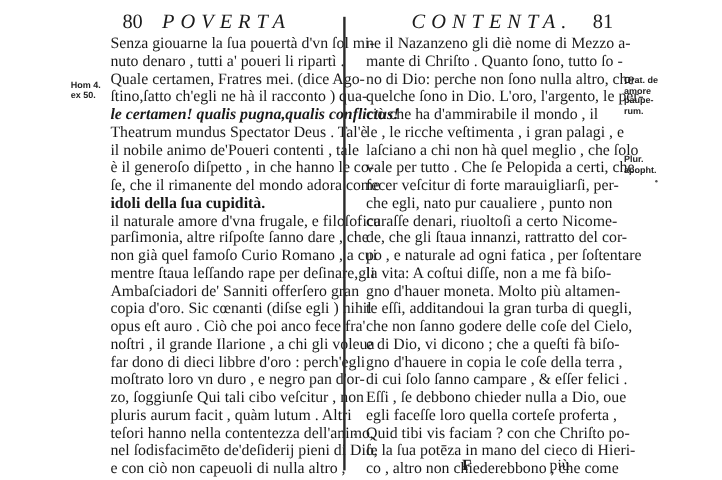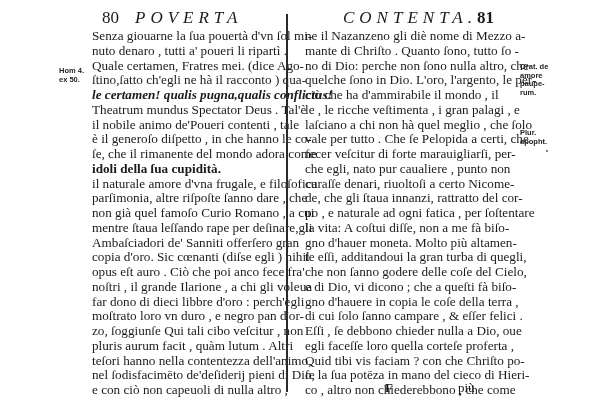--- a/index.html
+++ b/index.html
@@ -18,21 +18,21 @@
   }
   .running-head {
     position: absolute; top: 8px; height: 20px;
     font-family: "Liberation Serif", serif; font-style: italic;
     font-size: 17px; letter-spacing: 5px; line-height: 20px; white-space: nowrap;
   }
   .folio { font-style: normal; letter-spacing: 0; font-size: 17px; }
   .left-head { left: 102px; }
   .left-head .folio { margin-right: 16px; }
   .right-head { left: 43px; }
-  .right-head .folio { margin-left: 0; font-weight: bold; }
+  .right-head .folio { margin-left: 17px; font-weight: normal; }
   .body-text {
     position: absolute;
     font-family: "Liberation Serif", serif;
     font-size: 13.2px; line-height: 14.75px;
   }
   .left-body { left: 92px; top: 29px; width: 186px; }
   .right-body { left: 5px; top: 29px; width: 190px; }
   .line { display: block; white-space: nowrap; text-align: justify; text-align-last: justify; height: 14.75px; }
   .line.last { text-align-last: left; font-weight: bold; }
   .line.indent { padding-left: 10px; }

